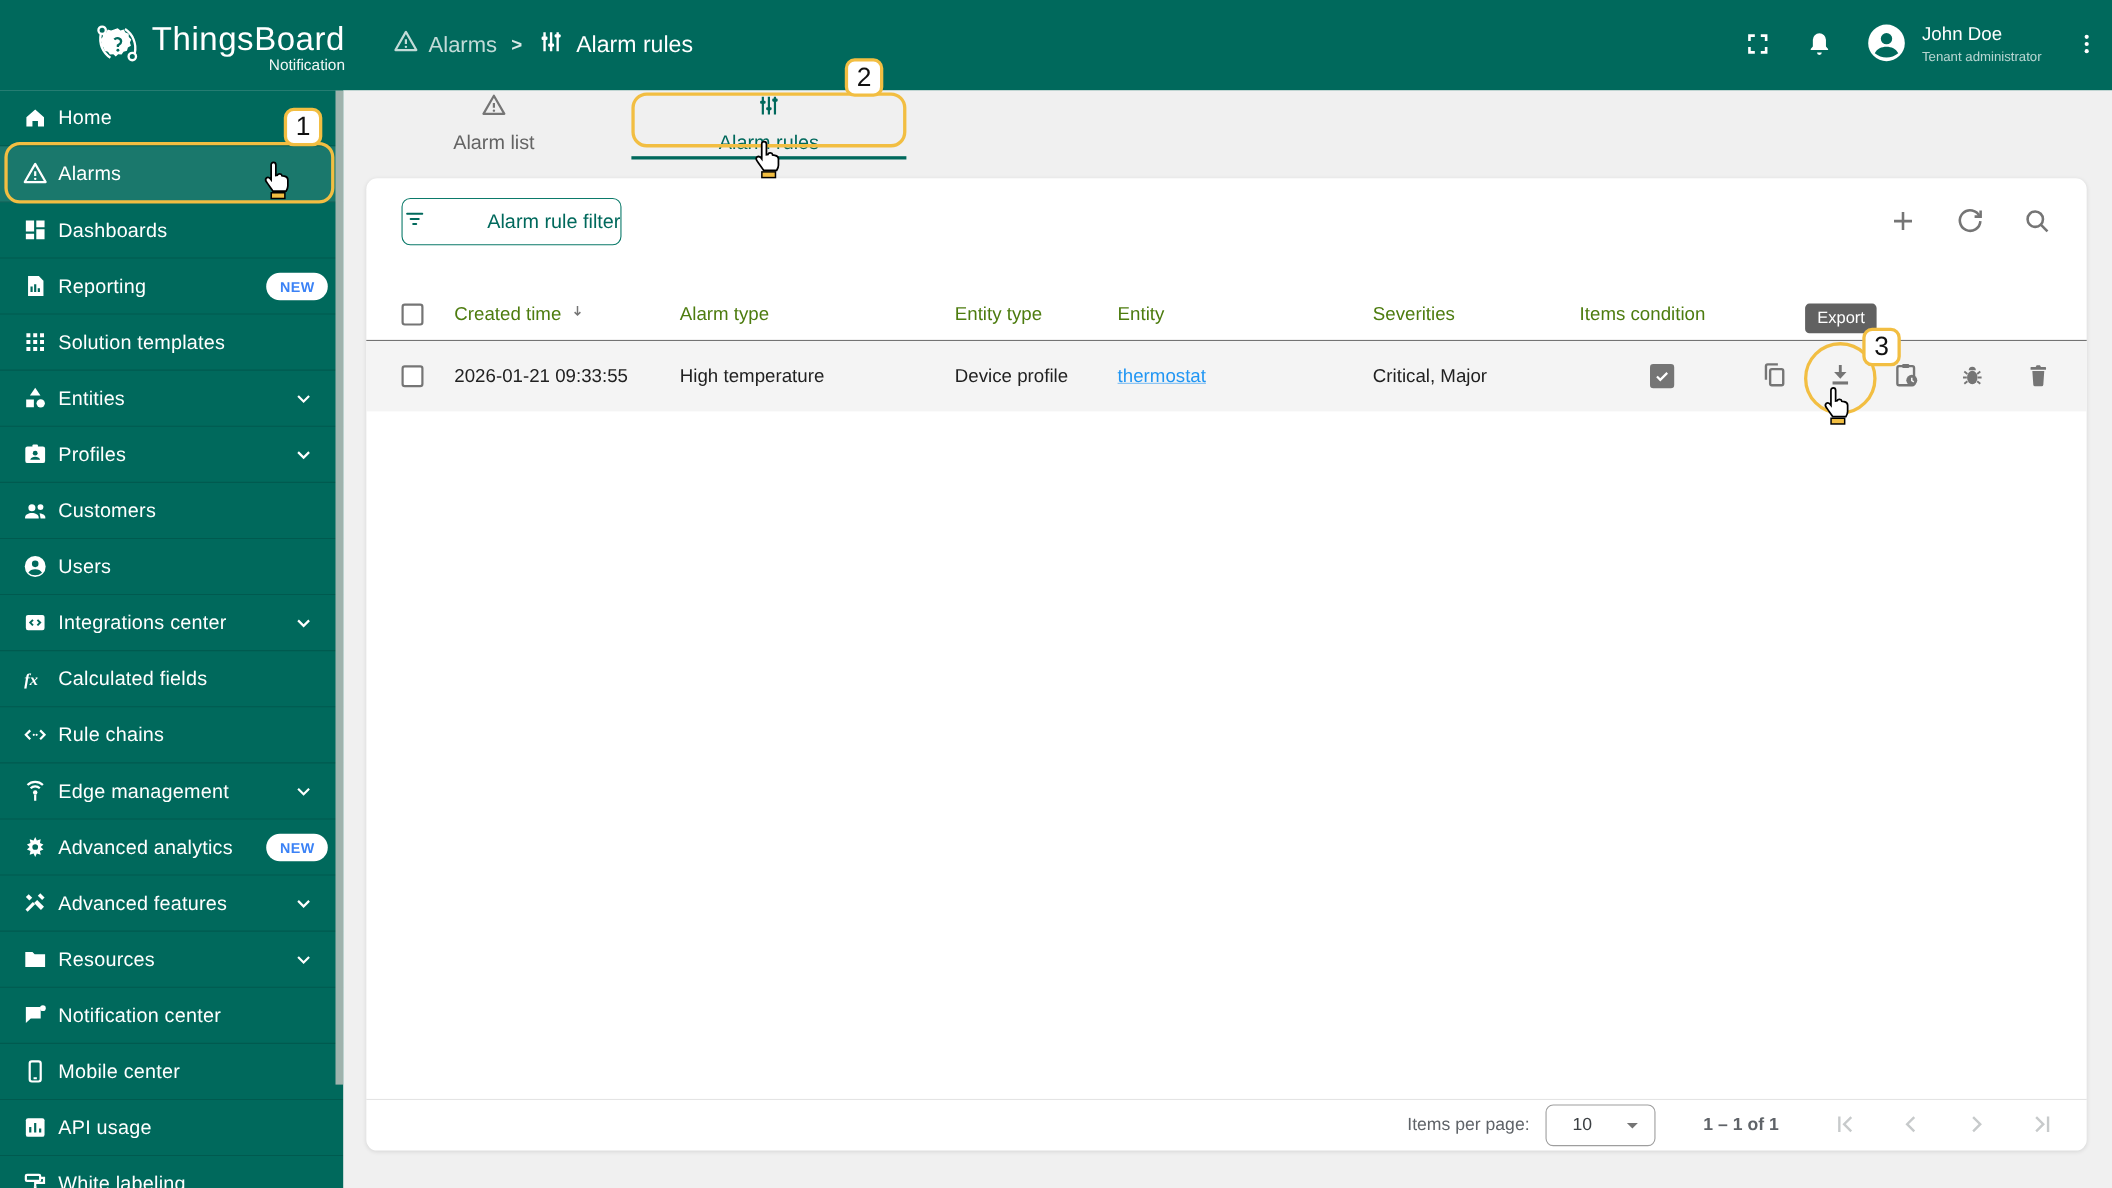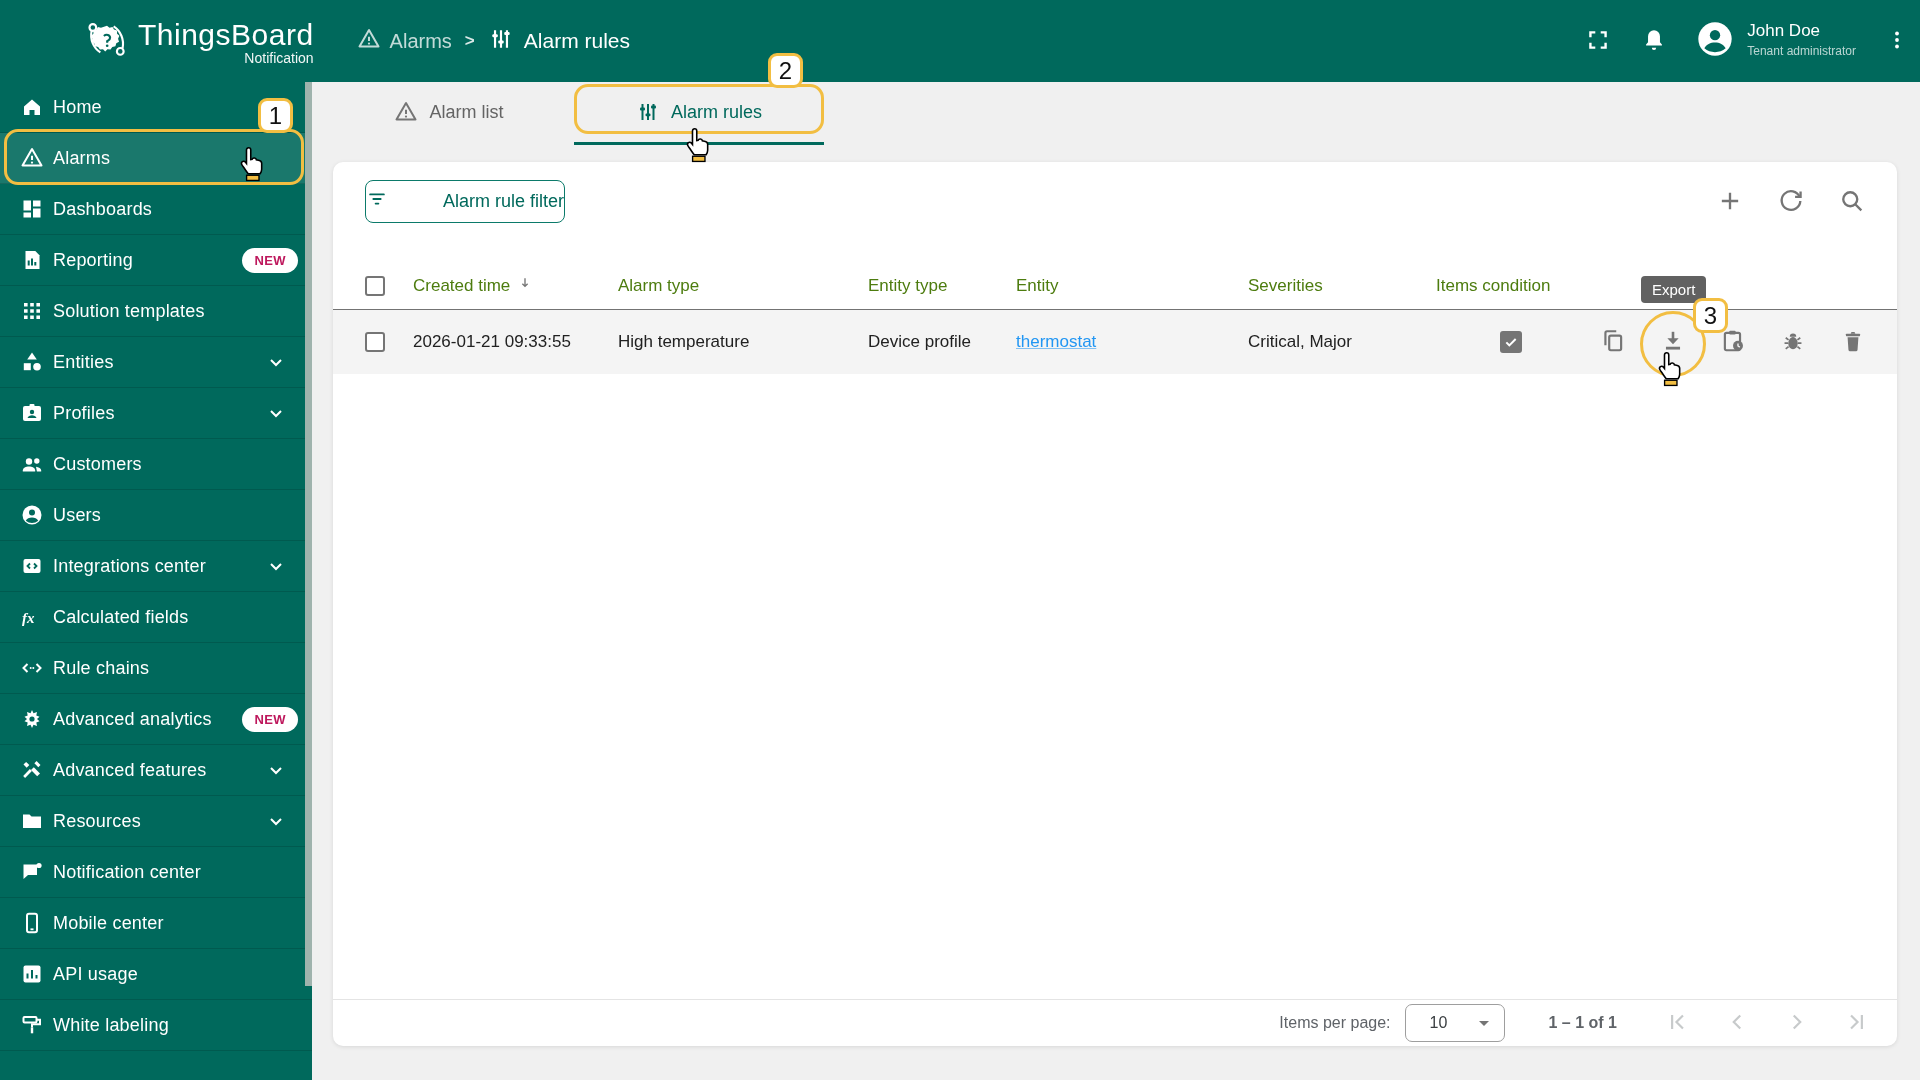--- a/index.html
+++ b/index.html
@@ -31,30 +31,30 @@
   .sidebar { position:absolute; top:82px; left:0; width:312px; height:998px;
     background:#00695c; overflow:hidden; z-index:4; }
   .nav-item { position:relative; height:51px; display:flex; align-items:center;
     padding-left:20px; gap:9px; color:#fff; cursor:pointer;
     border-bottom:1px solid rgba(0,0,0,.14); }
   .nav-item.active { background:rgba(255,255,255,.10); }
   .nav-icon { width:24px; height:24px; flex:0 0 24px; display:grid; place-items:center; }
   .nav-icon svg { width:24px; height:24px; }
   .nav-label { font-size:18px; font-weight:500; letter-spacing:.2px; white-space:nowrap; }
   .nav-chevron { position:absolute; right:24px; width:24px; height:24px; color:#fff; }
-  .nav-badge { position:absolute; right:14px; background:#fff; color:#be185d;
+  .nav-badge { position:absolute; right:14px; background:#fff; color:#3b82f6;
     font-size:13px; font-weight:700; letter-spacing:.4px; padding:5px 12px; border-radius:14px; }
   .sb-thumb { position:absolute; top:0; right:0; width:7px; height:904px; background:#9fb3ad; }
 
   
   .content { position:absolute; top:82px; left:312px; right:0; bottom:0; background:#f0f0f0; }
   .tabs { height:63px; display:flex; padding-left:12px; }
   .tab { width:250px; display:flex; align-items:center; justify-content:center; gap:11px;
     font-size:18px; font-weight:500; color:#646464; cursor:pointer;
-    border-bottom:3px solid transparent; }
+    border-bottom:3px solid transparent;flex-direction:column; }
   .tab .tab-icon { width:24px; height:24px; color:#757575; }
   .tab.active { color:#00695c; border-bottom-color:#00695c; }
   .tab.active .tab-icon { color:#00695c; }
 
   .card { position:relative; margin:17px 23px 0 21px; height:884px; background:#fff;
     border-radius:10px; box-shadow:0 1px 4px rgba(0,0,0,.10); }
   .filter-btn { position:absolute; top:18px; left:32px; height:43px; width:200px;
     display:flex; align-items:center; justify-content:space-between; gap:11px;
     background:#fff; border:1px solid #0b7a6a; border-radius:8px; color:#00695c;
     font-size:18px; font-weight:500; cursor:pointer; font-family:inherit; }
@@ -343,20 +343,32 @@
       <span class="nav-icon">
           <svg viewBox="0 0 24 24">
             <path d="M7.5 8 3.5 12l4 4M16.5 8l4 4-4 4" stroke="#fff" stroke-width="2" fill="none"></path>
             <circle cx="10.7" cy="12" r="1" fill="#fff"></circle>
             <circle cx="13.3" cy="12" r="1" fill="#fff"></circle>
           </svg>
         </span>
       <span class="nav-label">Rule chains</span>
     </div>
 
+    <div class="nav-item">
+      <span class="nav-icon">
+          <svg viewBox="0 0 24 24">
+            <circle cx="12" cy="13.5" r="2" fill="#fff"></circle>
+            <path d="M12 15.5V21M7.8 9.6a6 6 0 0 1 8.4 0M5 6.6a10 10 0 0 1 14 0" stroke="#fff" stroke-width="2" fill="none"></path>
+          </svg>
+        </span>
+      <span class="nav-label">Edge management</span>
+      <span class="nav-chevron"><svg viewBox="0 0 24 24" fill="none" stroke="#fff" stroke-width="2">
+            <path d="M7 10l5 5 5-5"></path>
+          </svg></span>
+    </div>
 
     <div class="nav-item">
       <span class="nav-icon">
           <svg viewBox="0 0 24 24">
             <path d="M12 3l1.5 3.2L17 5l-.7 3.4 3.2 1.4-2.5 2.2 2.5 2.2-3.2 1.4.7 3.4-3.5-1.2L12 21l-1.5-3.2L7 19l.7-3.4-3.2-1.4 2.5-2.2-2.5-2.2 3.2-1.4L7 5l3.5 1.2z" fill="#fff"></path>
             <circle cx="12" cy="12" r="2.6" fill="#00695c"></circle>
           </svg>
         </span>
       <span class="nav-label">Advanced analytics</span>
       <span class="nav-badge">NEW</span>

